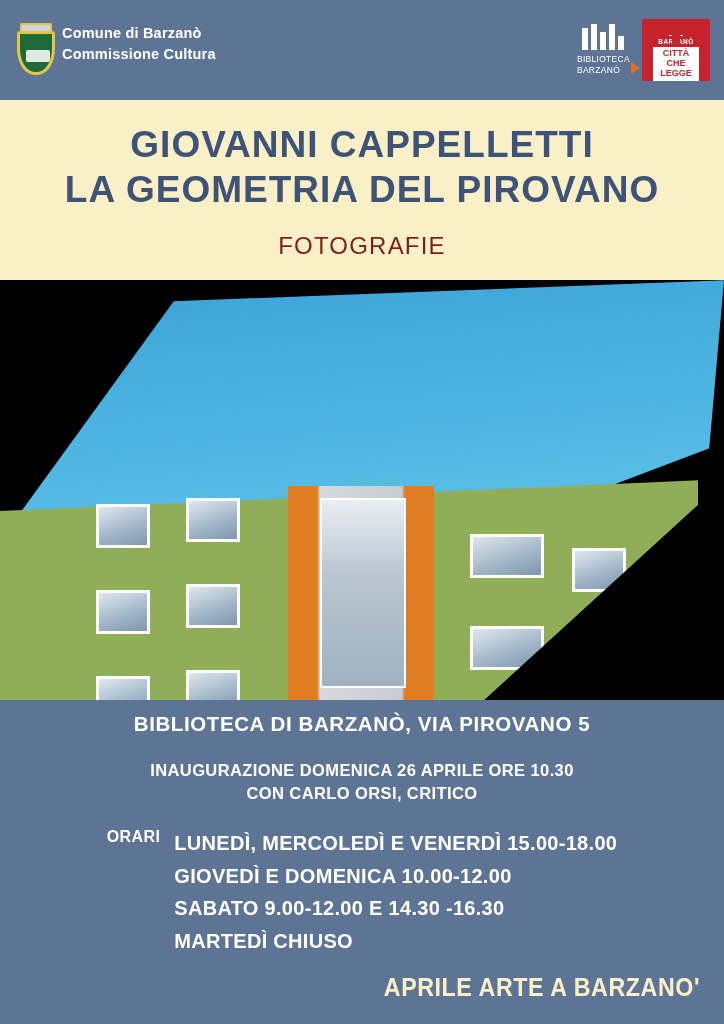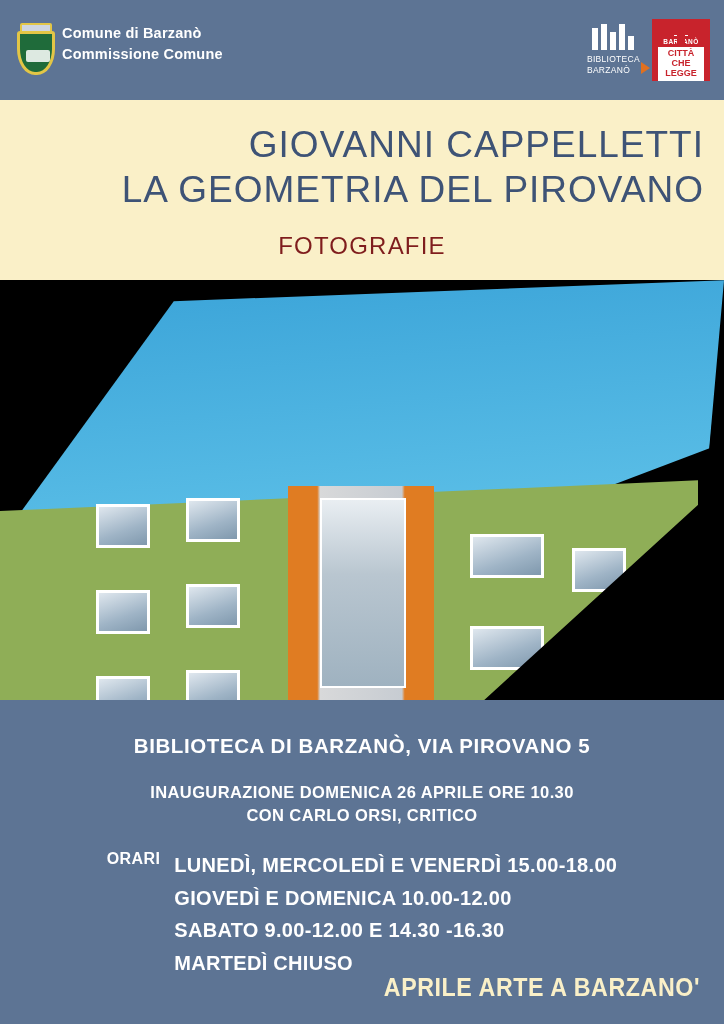--- a/index.html
+++ b/index.html
@@ -114,21 +114,21 @@
   .bib-arrow {
     position: absolute;
     right: -10px;
     bottom: 2px;
     width: 0; height: 0;
     border-top: 6px solid transparent;
     border-bottom: 6px solid transparent;
     border-left: 9px solid #e0701f;
   }
   .logo-citta {
-    width: 58px;
+    width: 68px;
     height: 62px;
     background: #c8232c;
     display: flex;
     flex-direction: column;
     align-items: center;
     justify-content: flex-start;
     padding-top: 16px;
     position: relative;
   }
   .citta-mark {
@@ -165,24 +165,23 @@
 
   
   .title-band {
     background: #faf0c8;
     padding: 22px 20px 20px;
     text-align: center;
   }
   .title-band h1 {
     color: #3e5376;
     font-size: 37px;
-    font-weight: normal;
+    font-weight: bold;
     letter-spacing: 1px;
     line-height: 1.22;
-    text-align: right;
   }
   .title-band h2 {
     color: #7f1d1d;
     font-size: 24px;
     font-weight: normal;
     letter-spacing: 1.2px;
     margin-top: 20px;
   }
 
   
@@ -251,21 +250,21 @@
     width: 240px; height: 420px;
     background: #000000;
     clip-path: polygon(100% 0%, 100% 100%, 0% 100%, 92% 52%);
   }
 
   
   .info {
     flex: 1;
     background: #5d7494;
     color: #ffffff;
-    padding: 32px 20px 0;
+    padding: 10px 20px 0;
     text-align: center;
   }
   .venue {
     font-size: 20.5px;
     font-weight: bold;
     letter-spacing: .6px;
     line-height: 1.38;
   }
   .opening {
     margin-top: 20px;
@@ -313,21 +312,21 @@
 <div class="poster">
 
   <div class="header">
     <div class="header-left">
       <div class="crest">
         <div class="crown"></div>
         <div class="shield"></div>
       </div>
       <div class="muni-text">
         <div>Comune di Barzanò</div>
-        <div>Commissione Comune</div>
+        <div>Commissione Cultura</div>
       </div>
     </div>
 
     <div class="header-right">
       <div class="logo-biblioteca">
         <div class="bib-bars">
           <i></i>
             <i></i>
             <i></i>
             <i></i>

